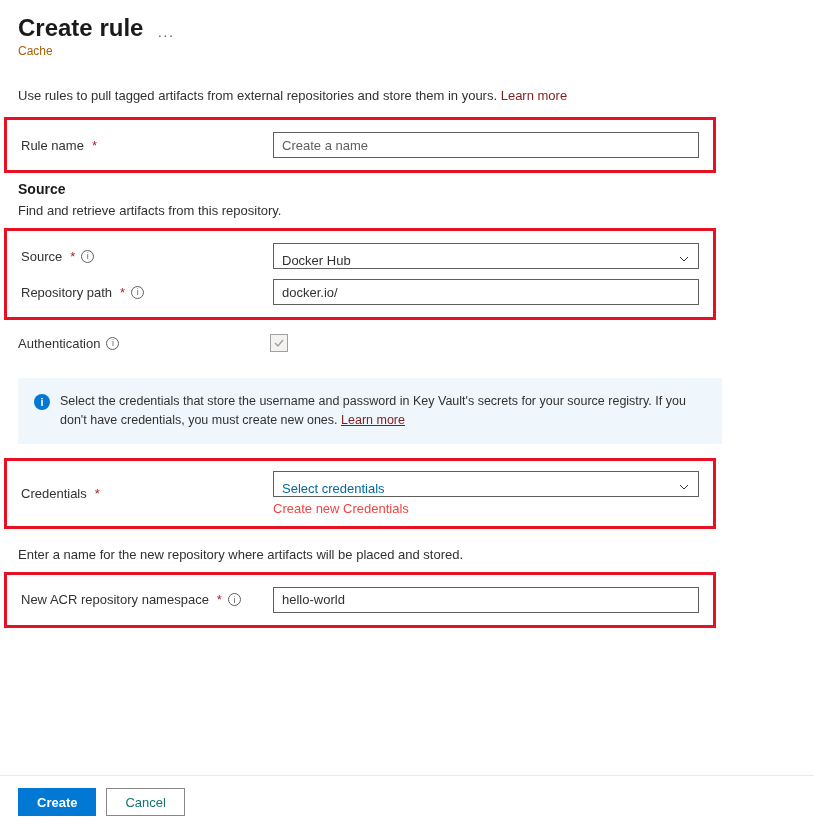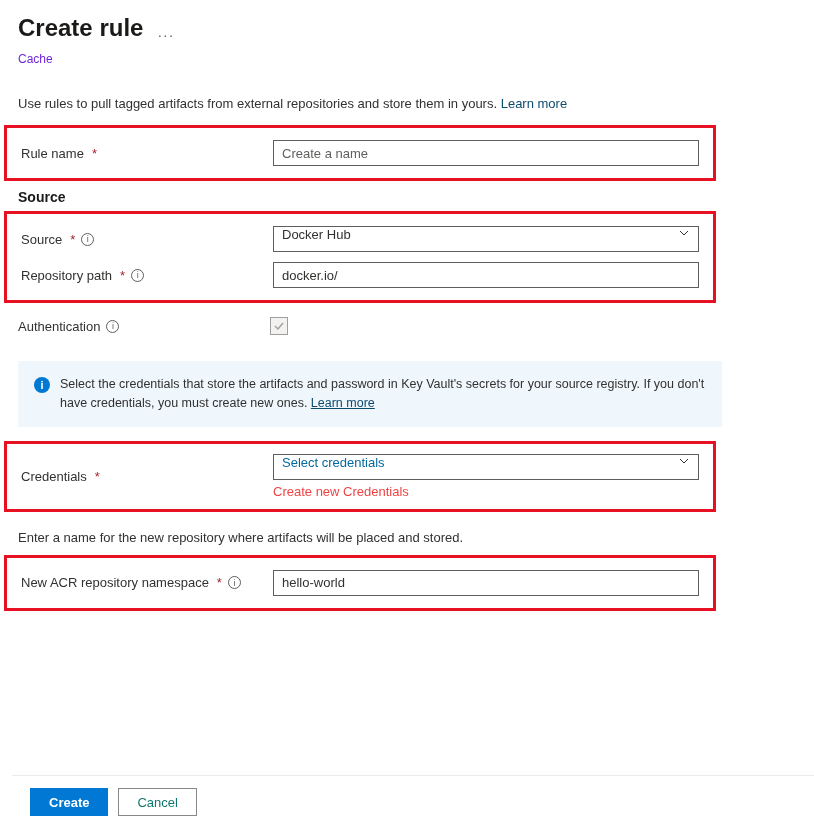--- a/index.html
+++ b/index.html
@@ -9,24 +9,24 @@
       color: #323130;
       background: #fff;
       width: 814px;
       height: 828px;
       position: relative;
     }
     .header { padding: 14px 18px 4px 18px; }
     .title-row { display: flex; align-items: flex-end; gap: 14px; }
     .title { font-size: 24px; font-weight: 600; color: #1b1a19; }
     .kebab { color: #605e5c; font-size: 14px; letter-spacing: 1px; line-height: 1; }
-    .subtitle { font-size: 12px; color: #6d28d9; margin-top: 10px; }
+    .subtitle { font-size: 12px; color: #a16207; margin-top: 2px; }
     .content { padding: 26px 18px 0 18px; }
     .intro { font-size: 13px; color: #323130; margin-bottom: 14px; }
-    .link { color: #0c4a6e; text-decoration: none; cursor: pointer; }
+    .link { color: #7f1d1d; text-decoration: none; cursor: pointer; }
     .red-box {
       border: 3px solid #e81123;
       padding: 10px 14px;
       margin-left: -14px;
       margin-right: 80px;
       margin-bottom: 8px;
     }
     .section-heading { font-size: 14px; font-weight: 600; color: #1b1a19; margin-bottom: 6px; }
     .section-desc { font-size: 13px; color: #323130; margin-bottom: 10px; }
     .form-row { display: flex; align-items: center; min-height: 30px; margin-bottom: 6px; }
@@ -47,21 +47,21 @@
       border: 1px solid #605e5c;
       padding: 0 8px;
       font-family: inherit;
       font-size: 13px;
       color: #323130;
       background: #fff;
       outline: none;
     }
     input[type="text"]::placeholder { color: #605e5c; }
     .select {
-      display: flex; align-items: flex-start; justify-content: space-between;
+      display: flex; align-items: flex-end; justify-content: space-between;
       cursor: pointer;
     }
     .select .chev { flex-shrink: 0; }
     .checkbox {
       width: 18px; height: 18px;
       border: 1px solid #a19f9d;
       background: #f3f2f1;
       display: inline-flex; align-items: center; justify-content: center;
       cursor: pointer;
     }
@@ -77,21 +77,21 @@
       line-height: 1.5;
     }
     .info-banner .icon-wrap { flex-shrink: 0; padding-top: 1px; }
     .banner-icon {
       display: inline-flex; align-items: center; justify-content: center;
       width: 16px; height: 16px; border-radius: 50%;
       background: #0078d4; color: #fff; font-size: 11px; font-weight: 700;
     }
     .sub-link { font-size: 13px; color: #ef4444; cursor: pointer; margin-top: 4px; display: inline-block; }
     .footer {
-      position: absolute; bottom: 0; left: 12px; right: 0;
+      position: absolute; bottom: 0; left: 0; right: 0;
       border-top: 1px solid #edebe9;
       padding: 12px 18px;
       display: flex; gap: 10px;
     }
     .btn {
       height: 28px; padding: 0 18px;
       font-family: inherit; font-size: 13px;
       border: 1px solid #8a8886;
       background: #fff; color: #0f766e;
       cursor: pointer;
@@ -124,20 +124,21 @@
           <span class="req">*</span>
       </div>
       <div class="control-col">
         <input type="text" placeholder="Create a name" style="">
       </div>
     </div>
   </div>
 
   <div>
     <div class="section-heading">Source</div>
+    <div class="section-desc">Find and retrieve artifacts from this repository.</div>
   </div>
 
   <div class="red-box">
     <div class="form-row">
       <div class="label-col">
         <span>Source</span>
           <span class="req">*</span>
         <span class="info-icon">i</span>
       </div>
       <div class="control-col">
@@ -173,21 +174,21 @@
         <svg width="12" height="12" viewBox="0 0 12 12">
             <path d="M2 6 L5 9 L10 3" fill="none" stroke-width="1.4"></path>
           </svg>
       </span>
     </div>
   </div>
 
   <div class="info-banner">
     <div class="icon-wrap"><span class="banner-icon">i</span></div>
     <div>
-      <span>Select the credentials that store the artifacts and password in Key Vault's secrets for your source registry. If you don't have credentials, you must create new ones. </span><a class="link" style="text-decoration:underline;">Learn more</a>
+      <span>Select the credentials that store the username and password in Key Vault's secrets for your source registry. If you don't have credentials, you must create new ones. </span><a class="link" style="text-decoration:underline;">Learn more</a>
     </div>
   </div>
 
   <div class="red-box">
     <div class="form-row">
       <div class="label-col">
         <span>Credentials</span>
           <span class="req">*</span>
       </div>
       <div class="control-col">

